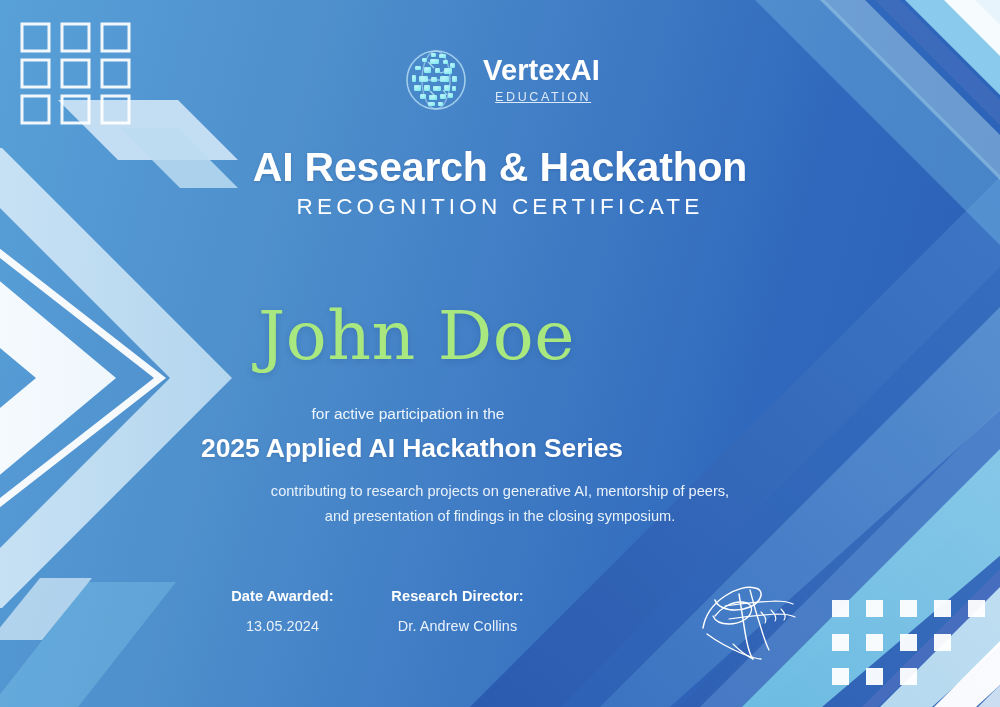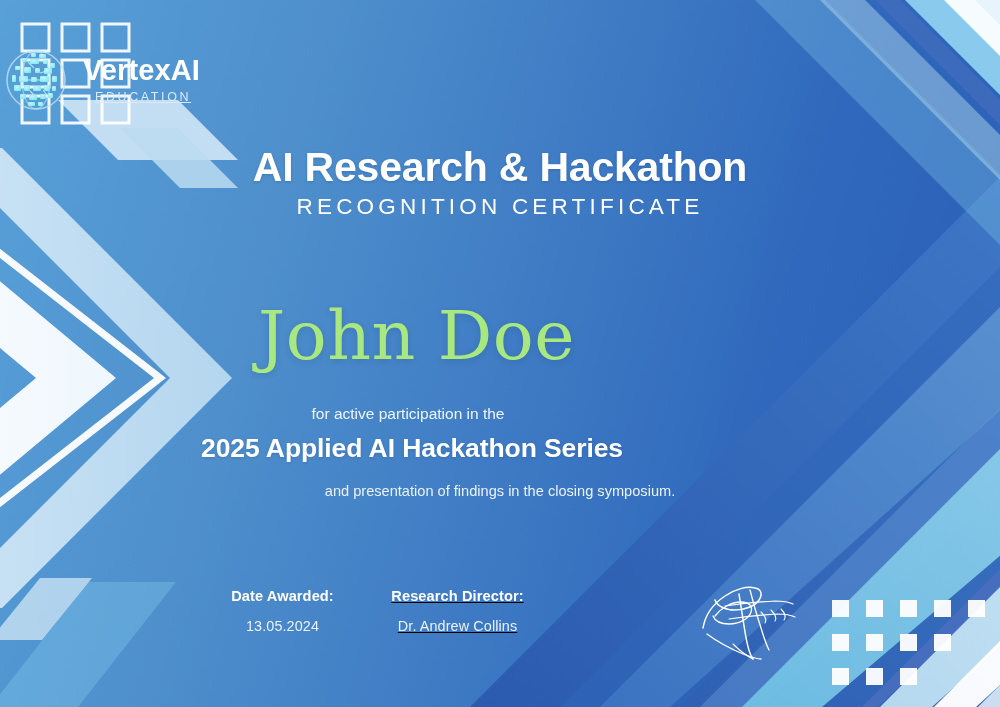--- a/index.html
+++ b/index.html
@@ -16,21 +16,21 @@
   .layer { position:absolute; top:0; left:0; width:1000px; height:707px; }
   svg.layer { display:block; }
 
   
   #content {
     position:absolute; top:0; left:0; width:1000px; height:707px;
     z-index:40; text-align:center;
   }
   #logo-block {
     position:absolute; top:44px; left:0; width:1000px;
-    display:flex; align-items:center; gap:11px;
+    display:flex; align-items:center; justify-content:center; gap:11px;
   }
   #globe-icon { width:72px; height:72px; flex:0 0 72px; }
   #brand-text { text-align:left; line-height:1; }
   #brand-name {
     font-size:29px; font-weight:bold; color:#ffffff;
     letter-spacing:.1px; display:block;
   }
   #brand-sub {
     font-size:12.5px; color:#dce9f7; letter-spacing:2.6px;
     display:block; margin-top:6px; margin-left:12px;text-decoration:underline;
@@ -72,21 +72,21 @@
     font-size:14.6px; color:#eaf2fb; line-height:1.74; font-weight:400;
   }
 
   #footer {
     position:absolute; top:588px; left:200px; width:600px;
     display:flex; align-items:flex-start;
   }
   .footer-col { text-align:center; }
   .footer-col.date { width:165px; }
   .footer-col.cid  { width:160px; }
-  .footer-col.dir  { width:185px;text-decoration:underline; }
+  .footer-col.dir  { width:185px; }
   .footer-label {
     display:block; font-size:14.6px; font-weight:bold; color:#ffffff;
     letter-spacing:.1px; white-space:nowrap;
   }
   .footer-value {
     display:block; font-size:14.4px; color:#eaf2fb; margin-top:14px;
     letter-spacing:.1px; white-space:nowrap; font-weight:400;
   }
   #signature-wrap {
     position:absolute; top:-12px; left:495px; width:110px; height:86px;
@@ -293,20 +293,21 @@
     </div>
 
     <div id="subtitle">RECOGNITION CERTIFICATE</div>
     <div id="title">AI Research &amp; Hackathon</div>
 
     <div id="recipient-name">John Doe</div>
 
     <div id="reason-lead">for active participation in the</div>
     <div id="program-name">2025 Applied AI Hackathon Series</div>
     <div id="reason-body">
+      <div>contributing to research projects on generative AI, mentorship of peers,</div>
       <div>and presentation of findings in the closing symposium.</div>
     </div>
 
     <div id="footer">
       <div class="footer-col date">
         <span class="footer-label">Date Awarded:</span>
         <span class="footer-value">13.05.2024</span>
       </div>
       <div class="footer-col dir">
         <span class="footer-label">Research Director:</span>

